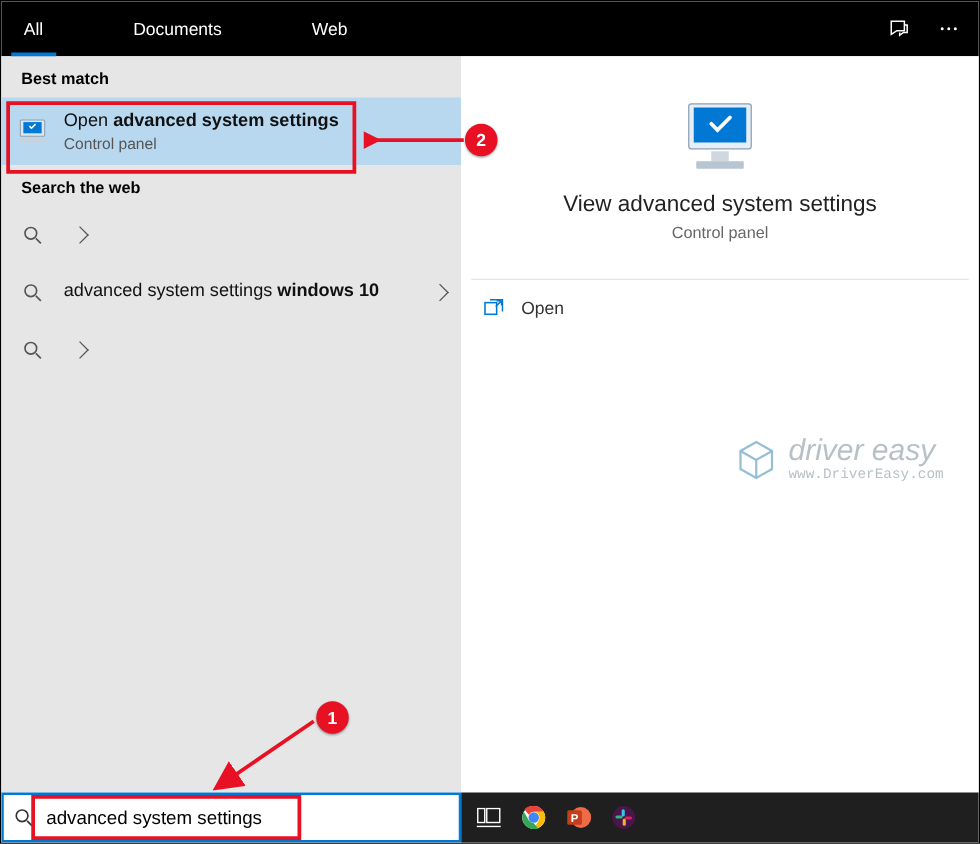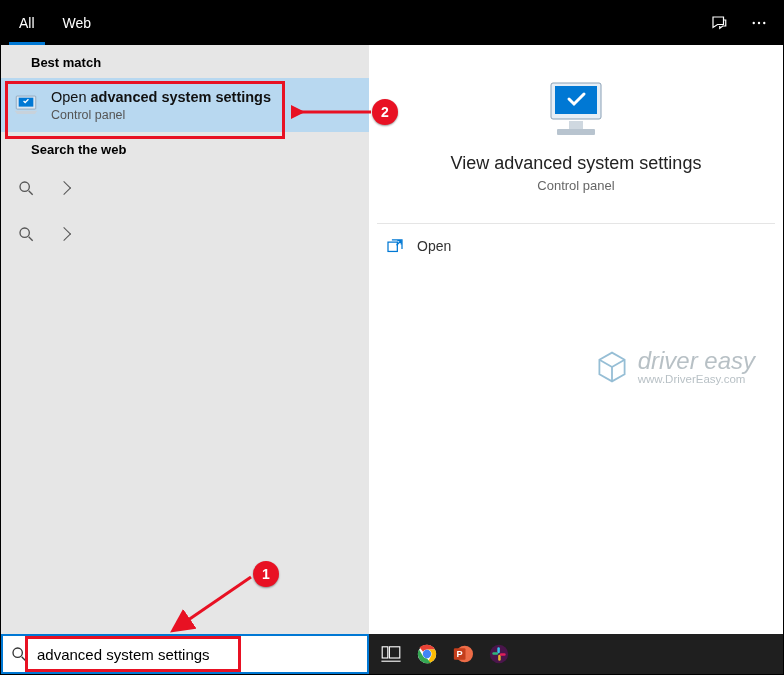--- a/index.html
+++ b/index.html
@@ -1,30 +1,30 @@
 <!DOCTYPE html>
 <html><head>
 <meta charset="utf-8">
 <style>
   * { box-sizing: border-box; margin: 0; padding: 0; font-family: "Segoe UI", sans-serif; }
   body { width: 784px; height: 675px; background: #fff; position: relative; overflow: hidden; border: 1px solid #000; }
 
   .topbar { height: 44px; background: #000; display: flex; align-items: center; padding: 0 4px; }
-  .tabs { display: flex; height: 100%; }
+  .tabs { display: flex; height: 100%; gap: 44px; }
   .tab { color: #fff; font-size: 14px; padding: 0 14px; display: flex; align-items: center; height: 100%; cursor: pointer; position: relative; }
   .tab.active::after { content: ""; position: absolute; left: 4px; right: 4px; bottom: 0; height: 3px; background: #0078d4; }
   .tab .chev { margin-left: 6px; width: 8px; height: 8px; border-right: 1.5px solid #fff; border-bottom: 1.5px solid #fff; transform: rotate(45deg) translateY(-2px); }
   .topbar-right { margin-left: auto; display: flex; align-items: center; }
   .topbar-icon { width: 40px; height: 40px; display: flex; align-items: center; justify-content: center; color: #fff; cursor: pointer; }
 
   .main { display: flex; height: calc(100% - 44px - 40px); }
   .left-pane { width: 368px; background: #e6e6e6; display: flex; flex-direction: column; }
   .right-pane { flex: 1; background: #fff; padding: 8px; position: relative; }
 
-  .section-header { font-weight: 600; font-size: 13px; padding: 10px 12px 8px 30px; color: #000; }
+  .section-header { font-weight: 600; font-size: 13px; padding: 10px 12px 8px 16px; color: #000; }
   .result-row { display: flex; align-items: center; padding: 10px 12px; position: relative; cursor: pointer; }
   .result-row.selected { background: #b8d8f0; }
   .result-row .icon { width: 26px; height: 26px; margin-right: 12px; display: flex; align-items: center; justify-content: center; }
   .result-row .text { flex: 1; }
   .result-row .title { font-size: 14.5px; color: #111; line-height: 1.35; }
   .result-row .title .bold { font-weight: 600; }
   .result-row .subtitle { font-size: 12.5px; color: #555; }
   .result-row .chevron { width: 10px; height: 10px; border-right: 1.5px solid #555; border-bottom: 1.5px solid #555; transform: rotate(-45deg); margin-left: 8px; }
   .redbox1 { border: 3px solid #e81123; position: absolute; left: 4px; top: 80px; width: 280px; height: 58px; pointer-events: none; }
 
@@ -34,21 +34,21 @@
   .preview-sub { font-size: 13px; color: #666; }
   .preview-divider { height: 1px; background: #e5e5e5; margin: 30px 0 0 0; }
   .preview-action { display: flex; align-items: center; padding: 14px 10px; cursor: pointer; }
   .preview-action .oicon { width: 16px; height: 14px; margin-right: 14px; }
   .preview-action span.label { font-size: 14px; color: #333; }
 
   .watermark { position: absolute; right: 28px; top: 304px; display: flex; align-items: center; opacity: 0.7; }
   .watermark .cube { width: 36px; height: 36px; margin-right: 8px; }
   .watermark .wm-text { color: #9aa6ad; font-style: italic; font-family: Georgia, serif; }
   .watermark .wm-main { font-size: 24px; line-height: 1; }
-  .watermark .wm-sub { font-size: 11.5px; font-style: normal; font-family: Liberation Sans, sans-serif; }
+  .watermark .wm-sub { font-size: 11.5px; font-style: normal; font-family: Liberation Mono, monospace; }
 
   .bottombar { position: absolute; left: 0; right: 0; bottom: 0; height: 40px; display: flex; }
   .searchbox { width: 368px; height: 40px; border: 2px solid #0078d4; background: #fff; display: flex; align-items: center; padding: 0 8px; }
   .searchbox .sicon { width: 16px; height: 16px; margin-right: 10px; }
   .searchbox input { border: none; outline: none; font-size: 15px; flex: 1; color: #000; }
   .redbox2 { position: absolute; left: 24px; bottom: 2px; width: 216px; height: 36px; border: 3px solid #e81123; pointer-events: none; }
   .taskbar { flex: 1; background: #1f1f1f; display: flex; align-items: center; padding: 0 10px; gap: 12px; }
   .taskbar .tb-icon { width: 24px; height: 24px; display: flex; align-items: center; justify-content: center; cursor: pointer; }
 
   .annot { position: absolute; z-index: 100; pointer-events: none; }
@@ -56,20 +56,23 @@
 </style>
 </head>
 <body>
 
 <div class="topbar">
   <div class="tabs">
     <div class="tab active">
         <span>All</span>
       </div>
     <div class="tab">
+        <span>Documents</span>
+      </div>
+    <div class="tab">
         <span>Web</span>
       </div>
   </div>
   <div class="topbar-right">
     <div class="topbar-icon">
       <svg width="18" height="18" viewBox="0 0 24 24" fill="none" stroke="#fff" stroke-width="1.6">
           <path d="M4 4h14v10H10l-6 4V4z"></path>
           <path d="M18 8h3v8h-4l-4 3v-3"></path>
         </svg>
     </div>
@@ -107,20 +110,32 @@
     <div class="result-row">
       <div class="icon">
           <svg width="16" height="16" viewBox="0 0 24 24" fill="none" stroke="#555" stroke-width="2">
             <circle cx="10" cy="10" r="7"></circle>
             <line x1="16" y1="16" x2="22" y2="22"></line>
           </svg>
         </div>
       <div class="chevron"></div>
     </div>
 
+    <div class="result-row">
+      <div class="icon">
+          <svg width="16" height="16" viewBox="0 0 24 24" fill="none" stroke="#555" stroke-width="2">
+            <circle cx="10" cy="10" r="7"></circle>
+            <line x1="16" y1="16" x2="22" y2="22"></line>
+          </svg>
+        </div>
+      <div class="text">
+          <div class="title"><span>advanced system settings </span><span class="bold">windows 10</span></div>
+        </div>
+      <div class="chevron"></div>
+    </div>
 
     <div class="result-row">
       <div class="icon">
           <svg width="16" height="16" viewBox="0 0 24 24" fill="none" stroke="#555" stroke-width="2">
             <circle cx="10" cy="10" r="7"></circle>
             <line x1="16" y1="16" x2="22" y2="22"></line>
           </svg>
         </div>
       <div class="chevron"></div>
     </div>

